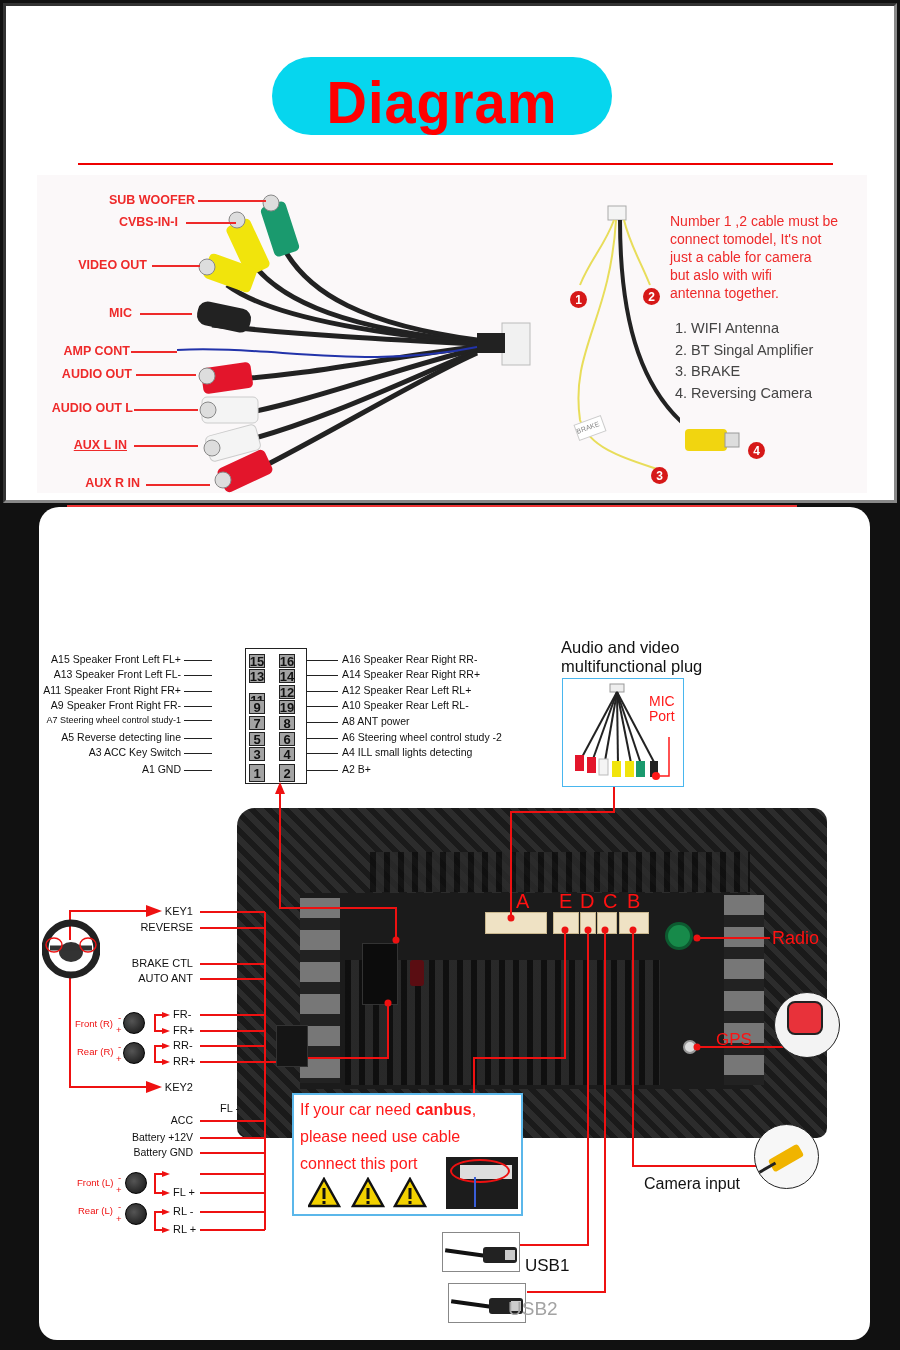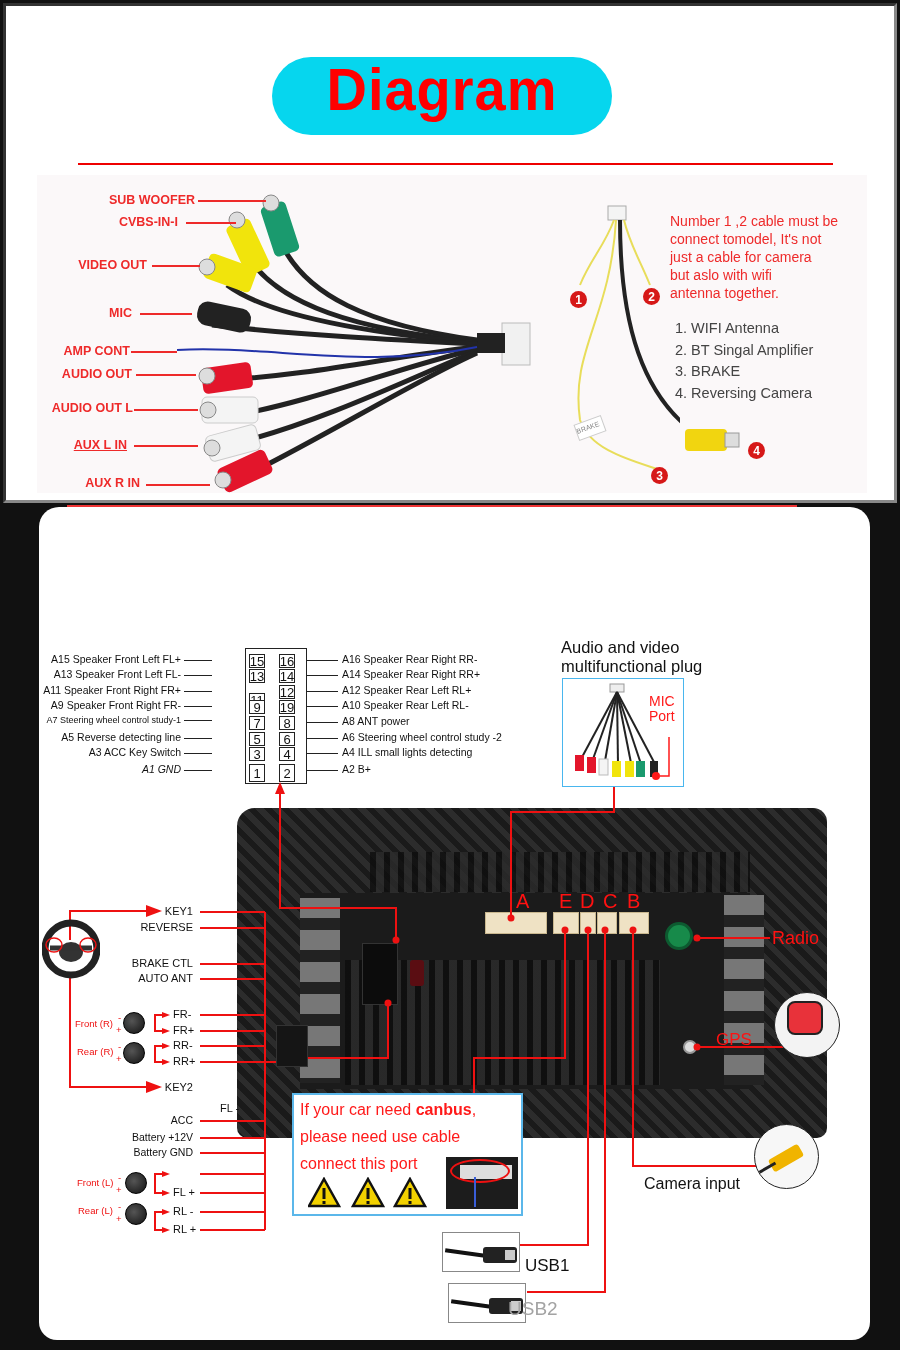--- a/index.html
+++ b/index.html
@@ -1,34 +1,34 @@
 <!DOCTYPE html>
 <html><head>
 <meta charset="utf-8">
 <style>
   * { box-sizing: border-box; margin: 0; padding: 0; }
   body { width: 900px; height: 1350px; background: #111; font-family: "Liberation Sans", sans-serif; position: relative; overflow: hidden; }
   .abs { position: absolute; }
   
   #top-panel { left: 3px; top: 3px; width: 894px; height: 500px; background: #fff; border: 3px solid #333; border-right-color:#888; border-bottom-color:#888; }
-  #title-pill { left: 272px; top: 57px; width: 340px; height: 78px; background: #06d6ee; border-radius: 40px; display:flex; align-items:flex-start; justify-content:center; }
+  #title-pill { left: 272px; top: 57px; width: 340px; height: 78px; background: #06d6ee; border-radius: 40px; display:flex; align-items:flex-end; justify-content:center; }
   #title-text { color: #ff0000; font-weight: bold; font-size: 56px; letter-spacing: 1px; transform: scaleY(1.05); }
   #title-rule { left: 78px; top: 163px; width: 755px; height: 2px; background: #e00; }
   #cable-area { left: 37px; top: 175px; width: 830px; height: 318px; background: #fbf8f9; }
   .lbl-red { color: #ee2a2a; font-weight: bold; font-size: 12.5px; white-space: nowrap; }
   .leader { height: 2px; background: #ee2a2a; }
   .note-red { color: #ee2a2a; font-size: 14px; line-height: 18px; }
   .note-list { color: #444; font-size: 14.5px; line-height: 21.5px; }
   .circ-num { width: 17px; height: 17px; border-radius: 50%; background: #d61818; color:#fff; font-weight:bold; font-size: 12px; display:flex; align-items:center; justify-content:center; }
 
   
   #bottom-panel { left: 39px; top: 507px; width: 831px; height: 833px; background: #fff; border-radius: 20px 20px 18px 18px; }
   .pin-txt { font-size: 10.5px; color: #111; white-space: nowrap; }
   .pin-sm { font-size: 9px; }
-  .pinbox { width: 16px; height: 14px; border: 1.5px solid #222; background:#ffffff; font-size: 13px; display:flex; align-items:center; justify-content:center; color:#111; }
+  .pinbox { width: 16px; height: 14px; border: 1.5px solid #222; background:#a3a3a3; font-size: 13px; display:flex; align-items:center; justify-content:center; color:#111;font-weight:bold; }
   .black-lbl { font-size: 11px; color: #111; white-space: nowrap; }
   .spk-lbl { color: #ee1111; font-size: 9.5px; white-space: nowrap; }
   .spk { width: 22px; height: 22px; border-radius: 50%; background: radial-gradient(circle at 40% 40%, #555, #111); border: 1px solid #000; }
   .conn-lbl { color: #ff1111; font-size: 20px; white-space: nowrap; }
   #unit { left: 237px; top: 808px; width: 590px; height: 330px; border-radius: 18px 14px 10px 10px;
           background:
             repeating-linear-gradient(45deg, #1a1a1a 0 6px, #2c2c2c 6px 12px),
             #222; }
   .vent { background: repeating-linear-gradient(90deg, #0d0d0d 0 6px, #2b2b2b 6px 14px); }
   .fan-col { background: repeating-linear-gradient(180deg, #777 0 20px, #222 20px 32px); }
@@ -172,21 +172,21 @@
     <div class="pinbox" style="position: absolute; top: 110px; left: 0px; height: 18px;">2</div>
   </div>
 <div id="pin-labels-left" class="abs" style="right:688px;top:653px;text-align:right;">
     <div class="pin-txt" style="position: absolute; right: 0px; top: 0px;"><span>A15</span> <span>Speaker Front Left FL+</span><span style="display: inline-block; width: 28px; height: 1px; background: rgb(34, 34, 34); vertical-align: middle; margin-left: 3px;"></span></div>
     <div class="pin-txt" style="position: absolute; right: 0px; top: 15px;"><span>A13</span> <span>Speaker Front Left FL-</span><span style="display: inline-block; width: 28px; height: 1px; background: rgb(34, 34, 34); vertical-align: middle; margin-left: 3px;"></span></div>
     <div class="pin-txt" style="position: absolute; right: 0px; top: 31px;"><span>A11</span> <span>Speaker Front Right FR+</span><span style="display: inline-block; width: 28px; height: 1px; background: rgb(34, 34, 34); vertical-align: middle; margin-left: 3px;"></span></div>
     <div class="pin-txt" style="position: absolute; right: 0px; top: 46px;"><span>A9</span> <span>Speaker Front Right FR-</span><span style="display: inline-block; width: 28px; height: 1px; background: rgb(34, 34, 34); vertical-align: middle; margin-left: 3px;"></span></div>
     <div class="pin-txt pin-sm" style="position: absolute; right: 0px; top: 62px;"><span>A7</span> <span>Steering wheel control study-1</span><span style="display: inline-block; width: 28px; height: 1px; background: rgb(34, 34, 34); vertical-align: middle; margin-left: 3px;"></span></div>
     <div class="pin-txt" style="position: absolute; right: 0px; top: 78px;"><span>A5</span> <span>Reverse detecting line</span><span style="display: inline-block; width: 28px; height: 1px; background: rgb(34, 34, 34); vertical-align: middle; margin-left: 3px;"></span></div>
     <div class="pin-txt" style="position: absolute; right: 0px; top: 93px;"><span>A3</span> <span>ACC Key Switch</span><span style="display: inline-block; width: 28px; height: 1px; background: rgb(34, 34, 34); vertical-align: middle; margin-left: 3px;"></span></div>
-    <div class="pin-txt" style="position: absolute; right: 0px; top: 110px; font-style: italic;"><span>A1</span> <span>GND</span><span style="display: inline-block; width: 28px; height: 1px; background: rgb(34, 34, 34); vertical-align: middle; margin-left: 3px;"></span></div>
+    <div class="pin-txt" style="position: absolute; right: 0px; top: 110px;"><span>A1</span> <span>GND</span><span style="display: inline-block; width: 28px; height: 1px; background: rgb(34, 34, 34); vertical-align: middle; margin-left: 3px;"></span></div>
   </div>
 <div id="pin-labels-right" class="abs" style="left:342px;top:653px;">
     <div class="pin-txt" style="position: absolute; left: -36px; top: 0px;"><span style="display: inline-block; width: 32px; height: 1px; background: rgb(34, 34, 34); vertical-align: middle; margin-right: 4px;"></span><span>A16</span> <span>Speaker Rear Right RR-</span></div>
     <div class="pin-txt" style="position: absolute; left: -36px; top: 15px;"><span style="display: inline-block; width: 32px; height: 1px; background: rgb(34, 34, 34); vertical-align: middle; margin-right: 4px;"></span><span>A14</span> <span>Speaker Rear Right RR+</span></div>
     <div class="pin-txt" style="position: absolute; left: -36px; top: 31px;"><span style="display: inline-block; width: 32px; height: 1px; background: rgb(34, 34, 34); vertical-align: middle; margin-right: 4px;"></span><span>A12</span> <span>Speaker Rear Left RL+</span></div>
     <div class="pin-txt" style="position: absolute; left: -36px; top: 46px;"><span style="display: inline-block; width: 32px; height: 1px; background: rgb(34, 34, 34); vertical-align: middle; margin-right: 4px;"></span><span>A10</span> <span>Speaker Rear Left RL-</span></div>
     <div class="pin-txt" style="position: absolute; left: -36px; top: 62px;"><span style="display: inline-block; width: 32px; height: 1px; background: rgb(34, 34, 34); vertical-align: middle; margin-right: 4px;"></span><span>A8</span> <span>ANT power</span></div>
     <div class="pin-txt" style="position: absolute; left: -36px; top: 78px;"><span style="display: inline-block; width: 32px; height: 1px; background: rgb(34, 34, 34); vertical-align: middle; margin-right: 4px;"></span><span>A6</span> <span>Steering wheel control study -2</span></div>
     <div class="pin-txt" style="position: absolute; left: -36px; top: 93px;"><span style="display: inline-block; width: 32px; height: 1px; background: rgb(34, 34, 34); vertical-align: middle; margin-right: 4px;"></span><span>A4</span> <span>ILL small lights detecting</span></div>
     <div class="pin-txt" style="position: absolute; left: -36px; top: 110px;"><span style="display: inline-block; width: 32px; height: 1px; background: rgb(34, 34, 34); vertical-align: middle; margin-right: 4px;"></span><span>A2</span> <span>B+</span></div>

